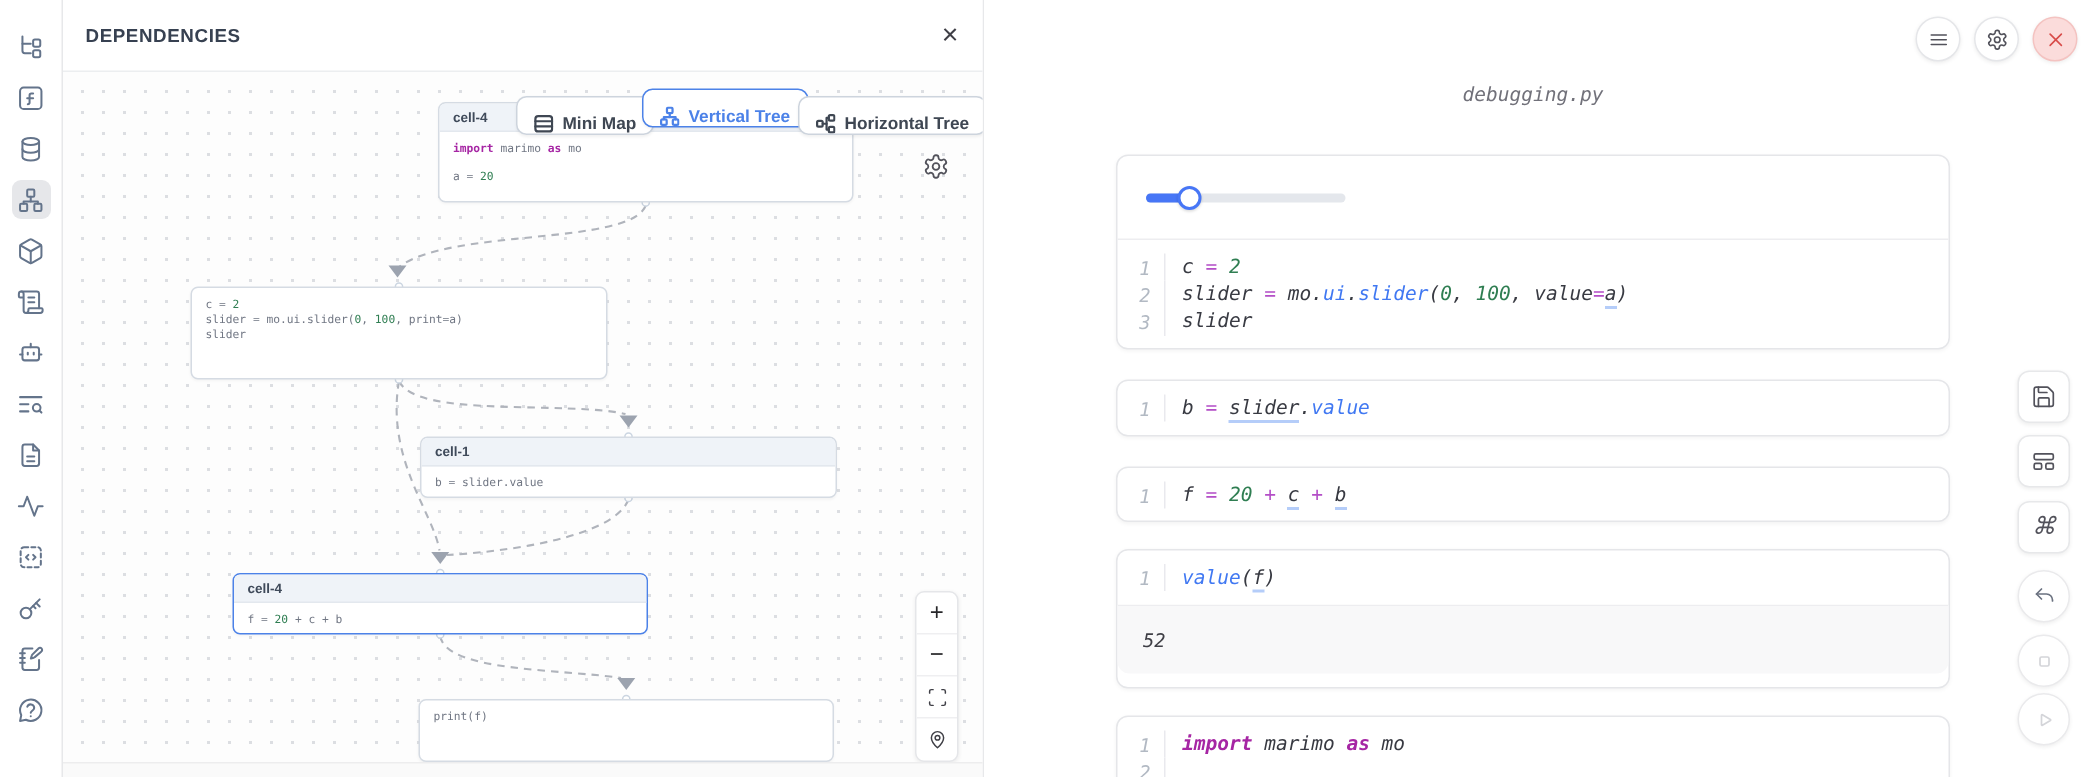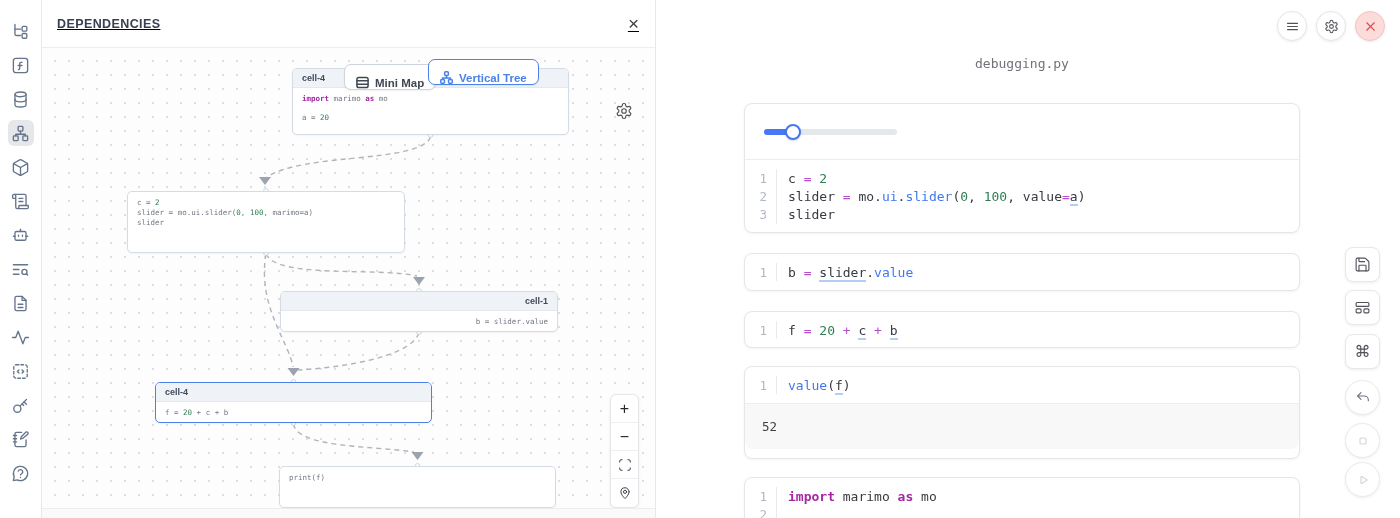--- a/index.html
+++ b/index.html
@@ -12,21 +12,21 @@
     border-right:1px solid #e7e8ea; background:#fff; display:flex; flex-direction:column;
     align-items:center; padding-top:18px; gap:8px; z-index:30; }
   .sb-btn { width:26px; height:26px; border-radius:6px; display:flex; align-items:center;
     justify-content:center; color:#64748b; cursor:pointer; }
   .sb-btn.active { background:#e6e7ea; }
   .sb-btn svg { width:19px; height:19px; stroke:#64748b; fill:none; stroke-width:1.7;
     stroke-linecap:round; stroke-linejoin:round; }
 
   
   .dep-panel { position:absolute; left:42px; top:0; width:614px; height:518px;
-    background:#fff; border-right:1px solid #e7e8ea;text-decoration:underline; }
+    background:#fff; border-right:1px solid #e7e8ea; }
   .dep-header { height:48px; border-bottom:1px solid #eceef0; display:flex;
     align-items:center; justify-content:space-between; padding:0 16px 0 15px; background:#fff; }
   .dep-title { font-size:12.5px; font-weight:700; letter-spacing:.4px; color:#374151; }
   .dep-close { font-size:19px; color:#3f3f46; cursor:pointer; line-height:1; font-weight:400; }
   .graph { position:absolute; left:0; top:48px; width:613px; height:460px;
     background:#fdfdfd;
     background-image:radial-gradient(circle, #dcdee2 1.05px, transparent 1.2px);
     background-size:14px 14px; background-position:6px 6px; overflow:hidden; }
   .dep-footer { position:absolute; left:0; bottom:0; width:613px; height:10px;
     background:#fafafa; border-top:1px solid #ededee; }
@@ -63,21 +63,21 @@
     border:1px solid #e5e6e9; border-radius:6px; box-shadow:0 1px 3px rgba(0,0,0,.07);
     z-index:10; overflow:hidden; }
   .zc-btn { width:100%; height:28px; display:flex; align-items:center; justify-content:center;
     border-bottom:1px solid #efeff1; cursor:pointer; color:#27272a; font-size:16px;
     font-weight:400; }
   .zc-btn:last-child { border-bottom:none; }
   .zc-btn svg { width:14px; height:14px; stroke:#3f3f46; fill:none; stroke-width:1.7;
     stroke-linecap:round; stroke-linejoin:round; }
 
   
-  .main { position:absolute; left:657px; top:0; width:743px; height:518px; background:#fff; }
+  .main { position:absolute; left:657px; top:0; width:743px; height:518px; background:#fff;font-style:italic; }
   .nb-title { position:absolute; left:87px; top:56px; width:556px; text-align:center;
     font-family:"DejaVu Sans Mono", monospace; font-size:13px; color:#71717a; }
 
   .circle-btn { position:absolute; top:11px; width:30px; height:30px; border-radius:50%;
     background:#fff; border:1px solid #e5e6e9; box-shadow:0 1px 3px rgba(0,0,0,.08);
     display:flex; align-items:center; justify-content:center; cursor:pointer; }
   .circle-btn svg { width:15px; height:15px; stroke:#52525b; fill:none; stroke-width:1.7;
     stroke-linecap:round; stroke-linejoin:round; }
   .circle-btn.danger { background:#fbdcdb; border-color:#f4c3c1; }
   .circle-btn.danger svg { stroke:#d84b49; }
@@ -281,25 +281,25 @@
       <div class="gnode-header">cell-4</div>
       <div class="gnode-body">
           <div class="nline"><span class="tk-k">import</span><span class="tk-v"> marimo </span><span class="tk-k">as</span><span class="tk-v"> mo</span></div>
           <div class="nline"></div>
           <div class="nline"><span class="tk-v">a = </span><span class="tk-n">20</span></div>
         </div>
     </div>
     <div class="gnode" style="left:85px; top:143px; width:278px; height:62px;">
       <div class="gnode-body">
           <div class="nline"><span class="tk-v">c = </span><span class="tk-n">2</span></div>
-          <div class="nline"><span class="tk-v">slider = mo.ui.slider(</span><span class="tk-n">0</span><span class="tk-v">, </span><span class="tk-n">100</span><span class="tk-v">, marimo=a)</span></div>
+          <div class="nline"><span class="tk-v">slider = mo.ui.slider(</span><span class="tk-n">0</span><span class="tk-v">, </span><span class="tk-n">100</span><span class="tk-v">, print=a)</span></div>
           <div class="nline"><span class="tk-v">slider</span></div>
         </div>
     </div>
-    <div class="gnode" style="left:238px; top:243px; width:278px; height:41px;text-align:right;">
+    <div class="gnode" style="left:238px; top:243px; width:278px; height:41px;">
       <div class="gnode-header">cell-1</div>
       <div class="gnode-body">
           <div class="nline"><span class="tk-v">b = slider.value</span></div>
         </div>
     </div>
     <div class="gnode selected" style="left:113px; top:334px; width:277px; height:41px;">
       <div class="gnode-header">cell-4</div>
       <div class="gnode-body">
           <div class="nline"><span class="tk-v">f = </span><span class="tk-n">20</span><span class="tk-v"> + c + b</span></div>
         </div>
@@ -325,20 +325,32 @@
           <svg viewBox="0 0 14 14">
             <rect x="5" y="0.8" width="4" height="4" rx="1"></rect>
             <rect x="0.8" y="9.2" width="4" height="4" rx="1"></rect>
             <rect x="9.2" y="9.2" width="4" height="4" rx="1"></rect>
             <path d="M2.8 9.2V7.6h8.4v1.6"></path>
             <path d="M7 4.8v2.8"></path>
           </svg>
         </span>
       <span>Vertical Tree</span>
     </div>
+    <div class="gbtn" style="left:490px; top:16px;">
+      <span>
+          <svg viewBox="0 0 14 14">
+            <rect x="0.8" y="5" width="4" height="4" rx="1"></rect>
+            <rect x="9.2" y="0.8" width="4" height="4" rx="1"></rect>
+            <rect x="9.2" y="9.2" width="4" height="4" rx="1"></rect>
+            <path d="M9.2 2.8H7.6v8.4h1.6"></path>
+            <path d="M4.8 7h2.8"></path>
+          </svg>
+        </span>
+      <span>Horizontal Tree</span>
+    </div>
 
     <div class="graph-gear" style="left:570px; top:51px;">
       <svg viewBox="0 0 24 24">
           <path d="M12.22 2h-.44a2 2 0 0 0-2 2v.18a2 2 0 0 1-1 1.73l-.43.25a2 2 0 0 1-2 0l-.15-.08a2 2 0 0 0-2.73.73l-.22.38a2 2 0 0 0 .73 2.73l.15.1a2 2 0 0 1 1 1.72v.51a2 2 0 0 1-1 1.74l-.15.09a2 2 0 0 0-.73 2.73l.22.38a2 2 0 0 0 2.73.73l.15-.08a2 2 0 0 1 2 0l.43.25a2 2 0 0 1 1 1.73V20a2 2 0 0 0 2 2h.44a2 2 0 0 0 2-2v-.18a2 2 0 0 1 1-1.73l.43-.25a2 2 0 0 1 2 0l.15.08a2 2 0 0 0 2.73-.73l.22-.39a2 2 0 0 0-.73-2.73l-.15-.08a2 2 0 0 1-1-1.74v-.5a2 2 0 0 1 1-1.74l.15-.09a2 2 0 0 0 .73-2.73l-.22-.38a2 2 0 0 0-2.73-.73l-.15.08a2 2 0 0 1-2 0l-.43-.25a2 2 0 0 1-1-1.73V4a2 2 0 0 0-2-2z"></path>
           <circle cx="12" cy="12" r="3"></circle>
         </svg>
     </div>
 
     <div class="zoom-ctrl">
       <div class="zc-btn">+</div>

